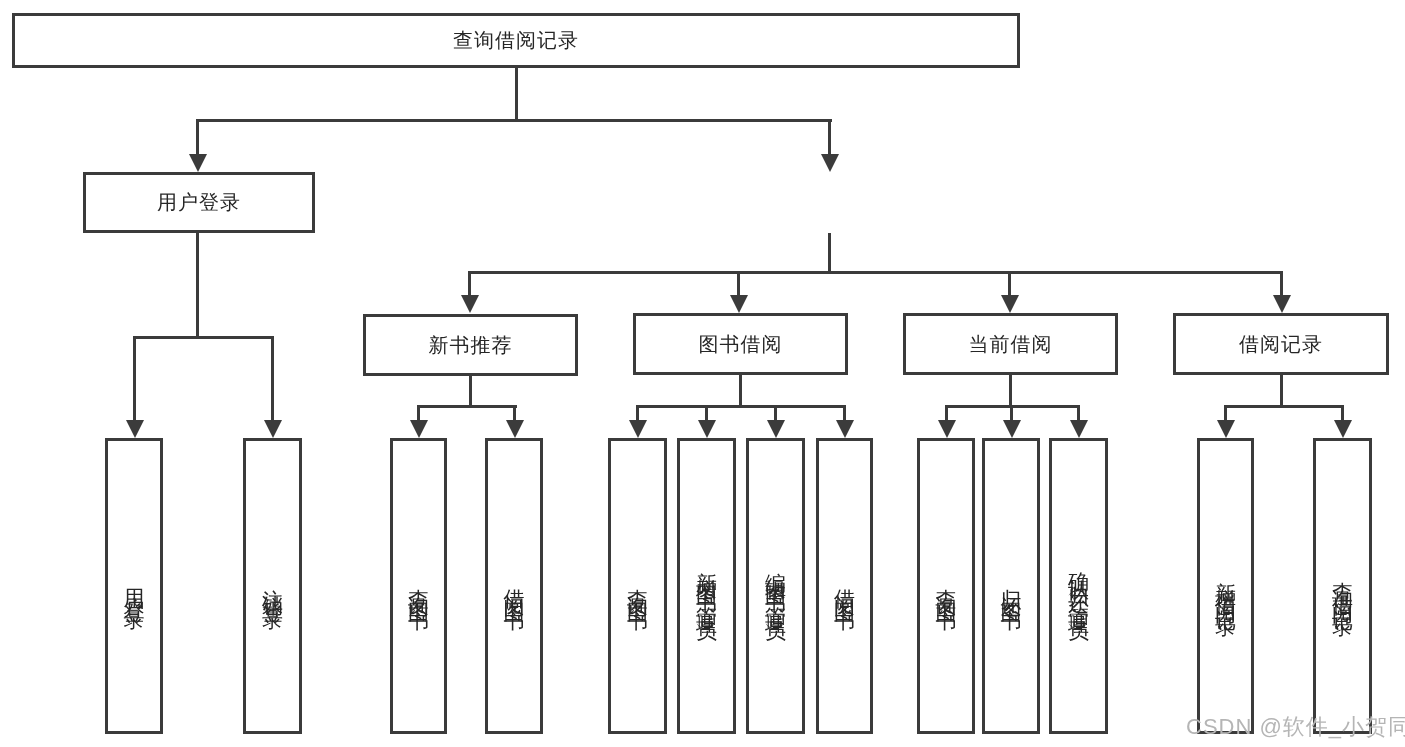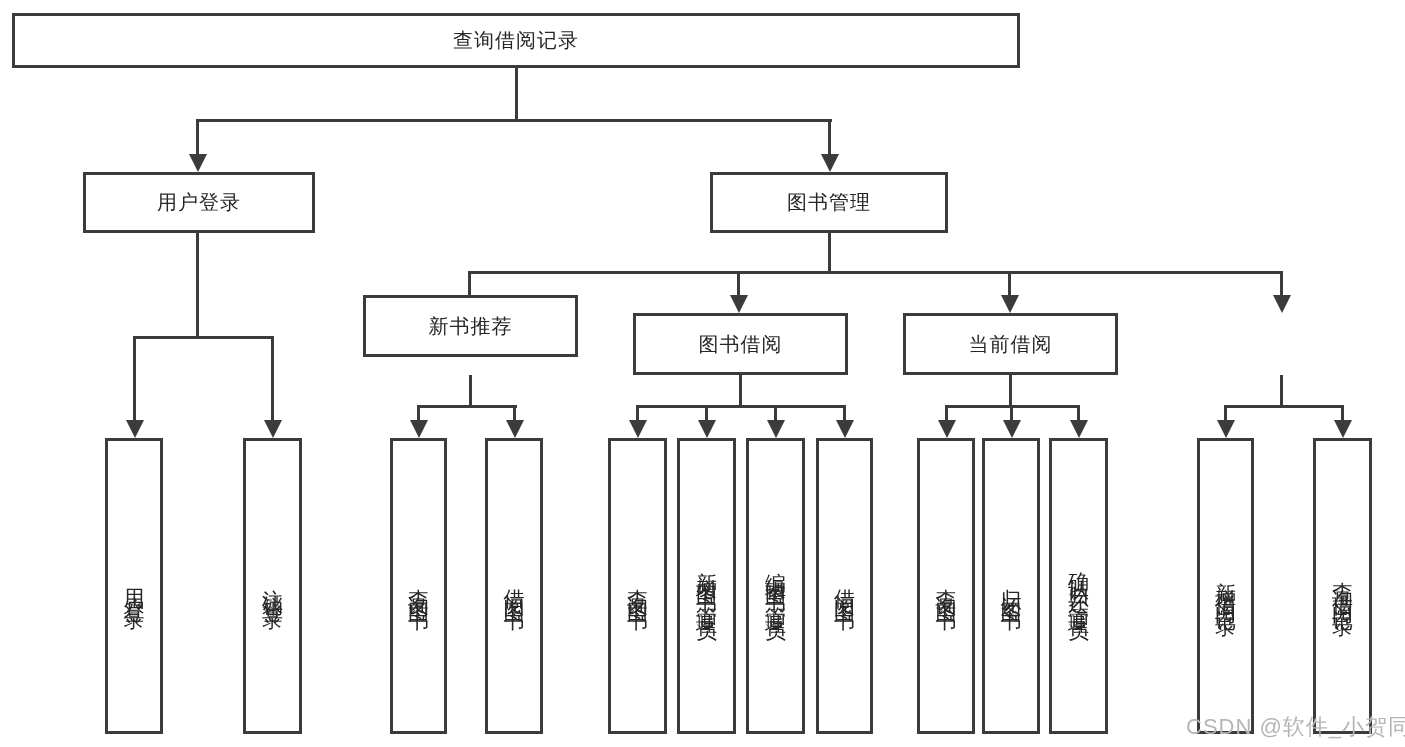--- a/index.html
+++ b/index.html
@@ -103,32 +103,32 @@
   <div class="v" style="left:1341px;top:405px;height:15px"></div>
   <div class="ah" style="left:1334px;top:420px"></div>
 
   <div class="node" style="left:12px;top:13px;width:1008px;height:55px">
     <span>查询借阅记录</span>
   </div>
 
   <div class="node" style="left:83px;top:172px;width:232px;height:61px">
     <span>用户登录</span>
   </div>
-  <div class="node" style="left:710px;top:172px;width:238px;height:61px">
-    <span>图书管理</span>
-  </div>
 
-  <div class="node" style="left:363px;top:295px;width:215px;height:62px">
+  <div class="node" style="left:363px;top:314px;width:215px;height:62px">
     <span>新书推荐</span>
   </div>
   <div class="node" style="left:633px;top:313px;width:215px;height:62px">
     <span>图书借阅</span>
   </div>
   <div class="node" style="left:903px;top:313px;width:215px;height:62px">
     <span>当前借阅</span>
+  </div>
+  <div class="node" style="left:1173px;top:313px;width:216px;height:62px">
+    <span>借阅记录</span>
   </div>
 
   <div class="leaf" style="left:105px;top:438px;width:58px;height:296px">
     <span>用户登录</span>
   </div>
   <div class="leaf" style="left:243px;top:438px;width:59px;height:296px">
     <span>注销登录</span>
   </div>
 
   <div class="leaf" style="left:390px;top:438px;width:57px;height:296px">

